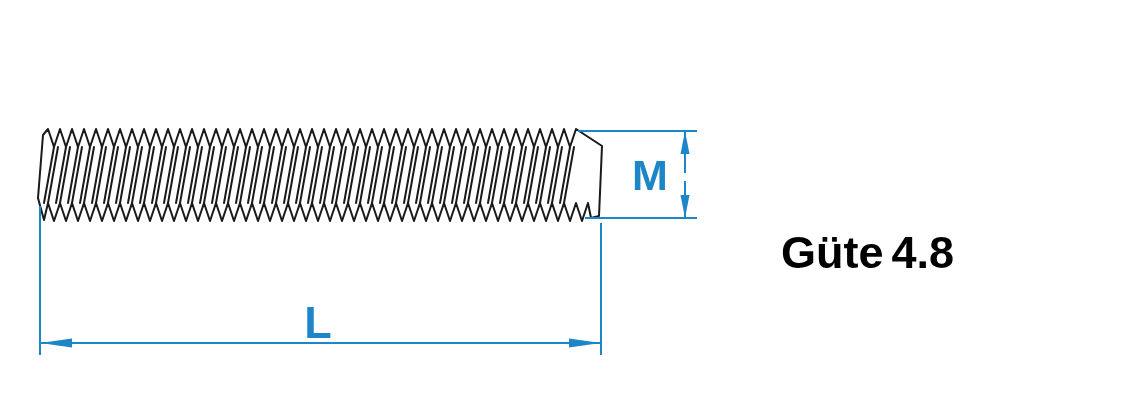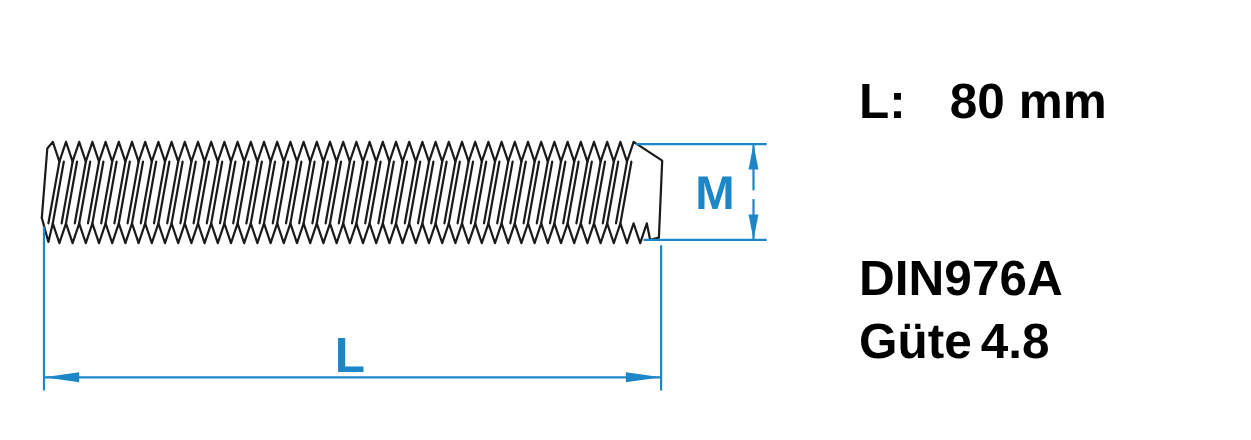--- a/index.html
+++ b/index.html
@@ -147,21 +147,19 @@
         <polygon points="40,343 72,338.5 72,347.5" fill="#1c86c8"></polygon>
         <polygon points="601,343 569,338.5 569,347.5" fill="#1c86c8"></polygon>
       </g>
 
     <text class="dim-label" id="label-m" x="650" y="190" font-size="43" text-anchor="middle" fill="#1c86c8">M</text>
     <text class="dim-label" id="label-l" x="318" y="338" font-size="45" text-anchor="middle" fill="#1c86c8">L</text>
   </svg>
 
   <div class="spec-panel">
     <div class="spec-block-a">
-      <div class="spec-line"><span>L:</span><span class="gap-length">80 mm</span></div>
     </div>
     <div class="spec-block-b">
-      <div class="spec-line"><span>DIN976A</span></div>
       <div class="spec-line"><span>Güte</span><span class="gap-grade">4.8</span></div>
     </div>
   </div>
 
 </div>
 
 </body></html>

